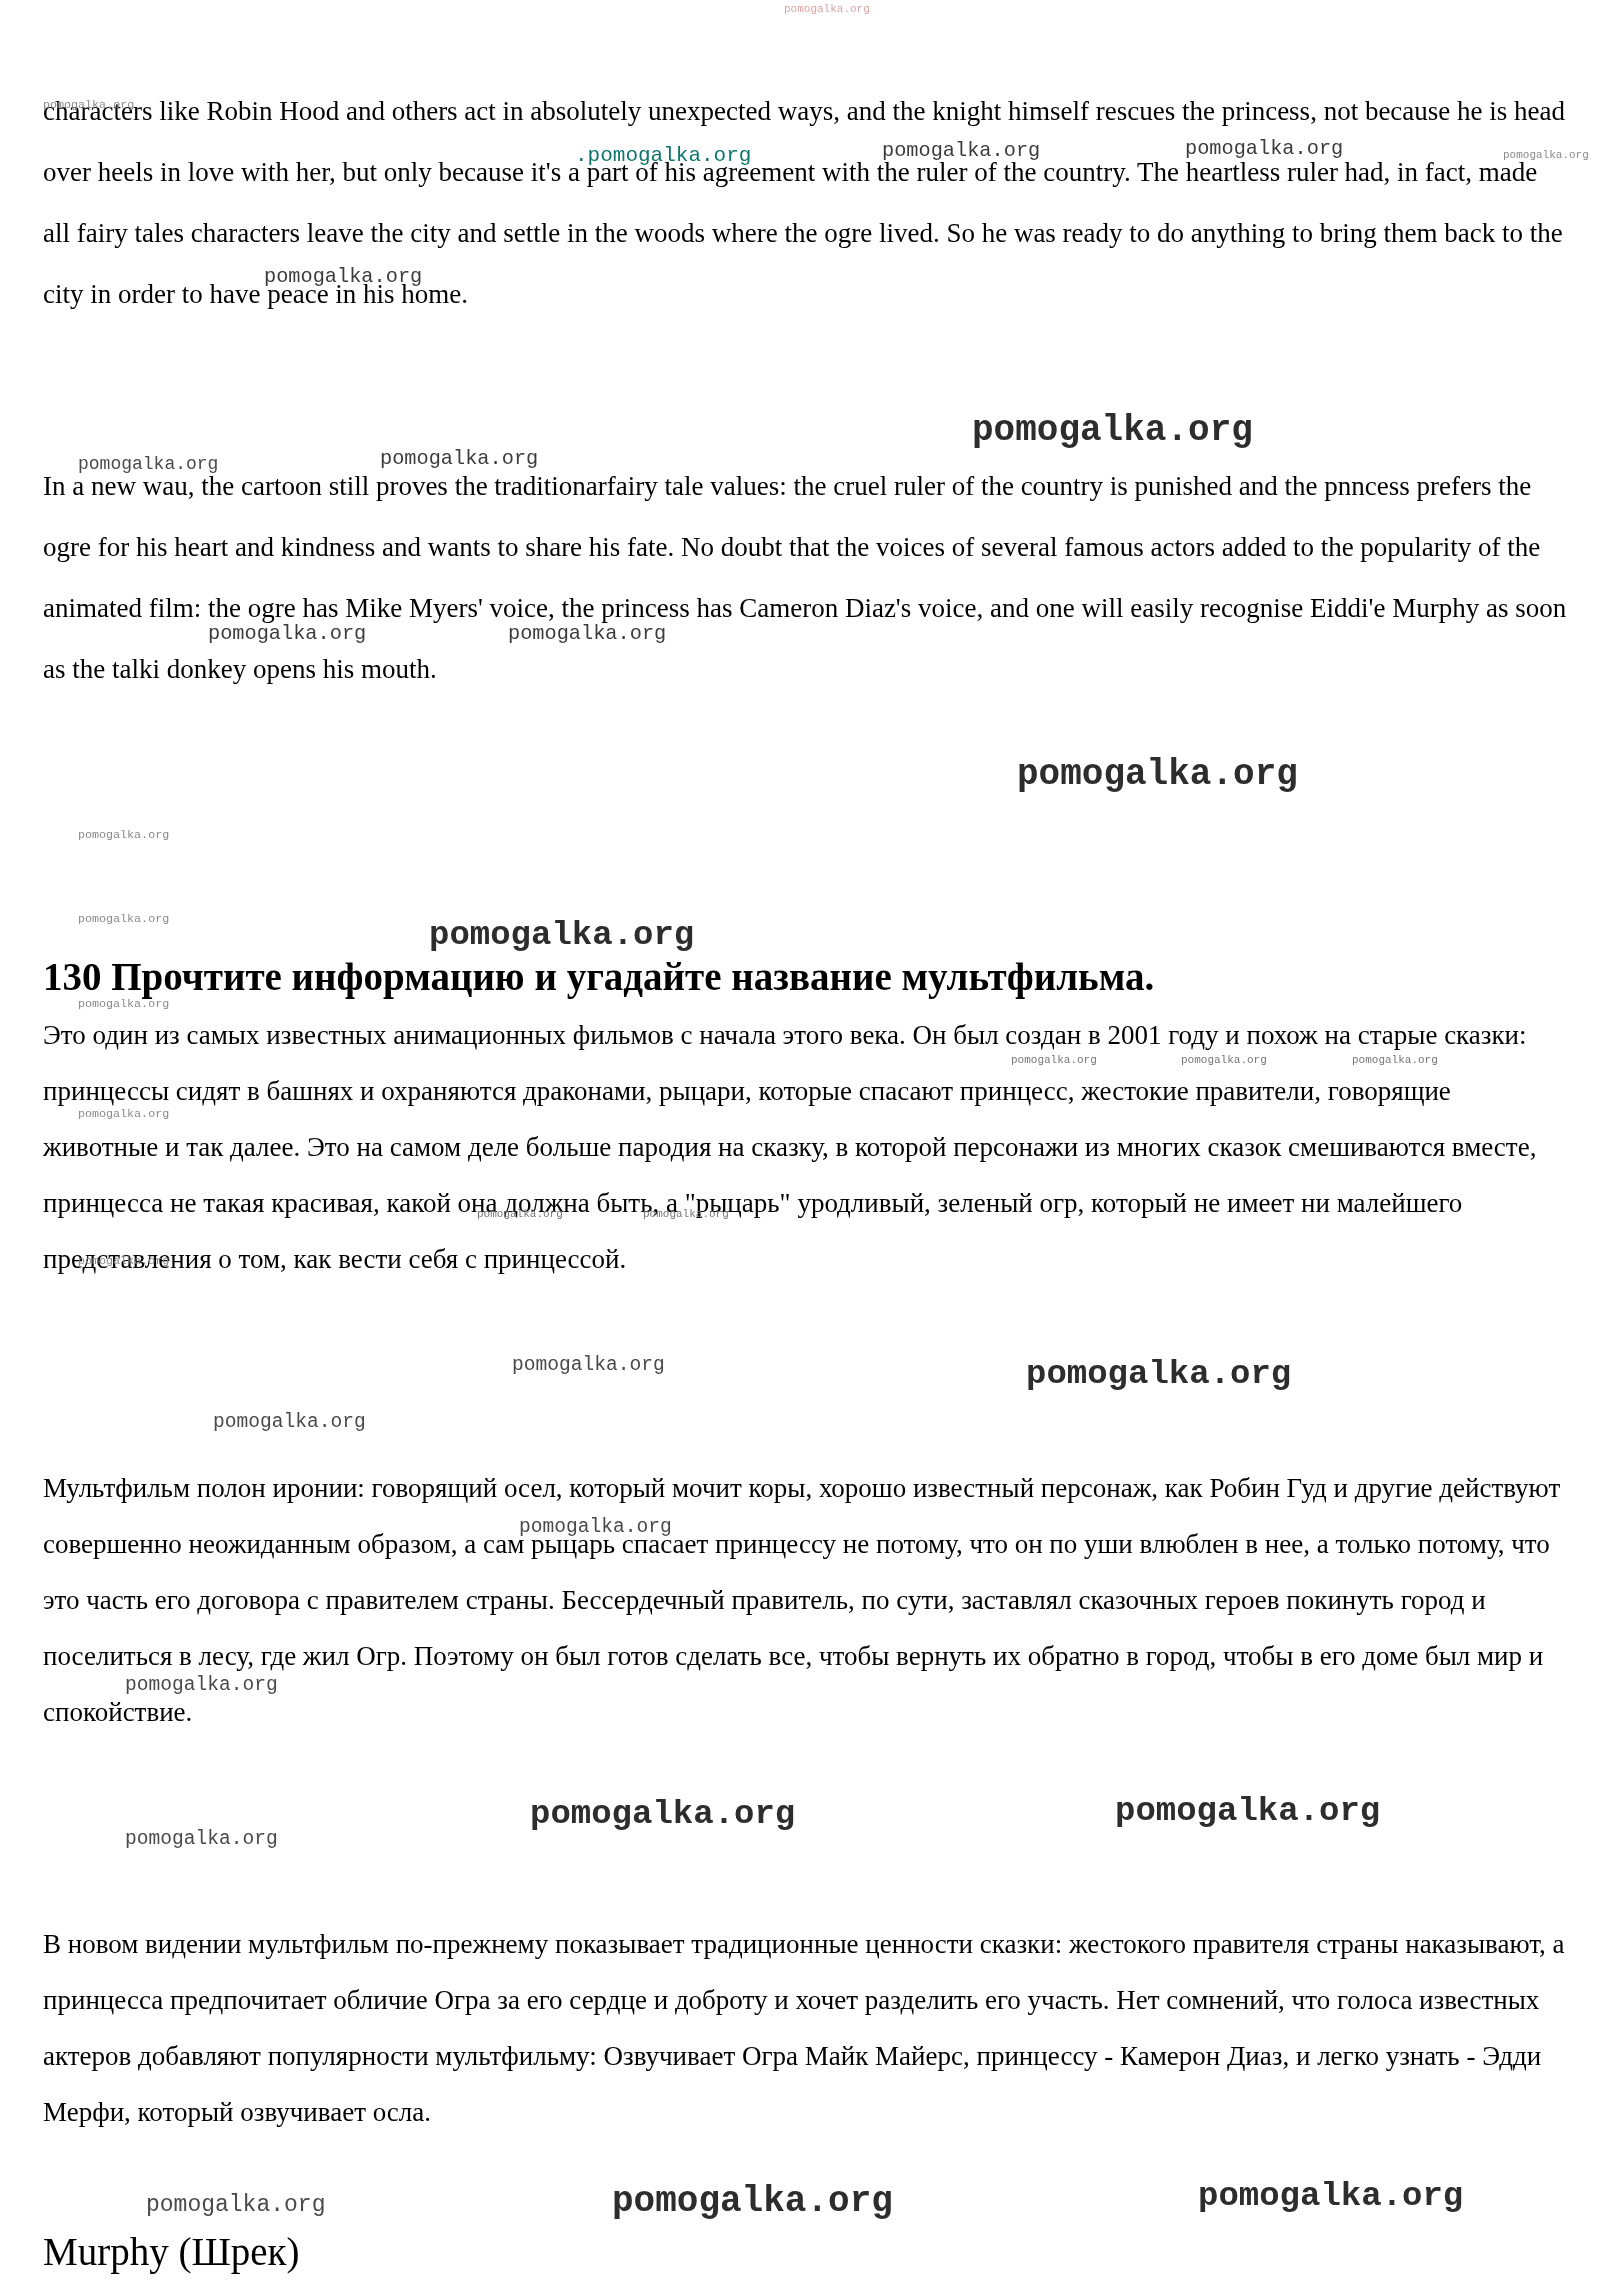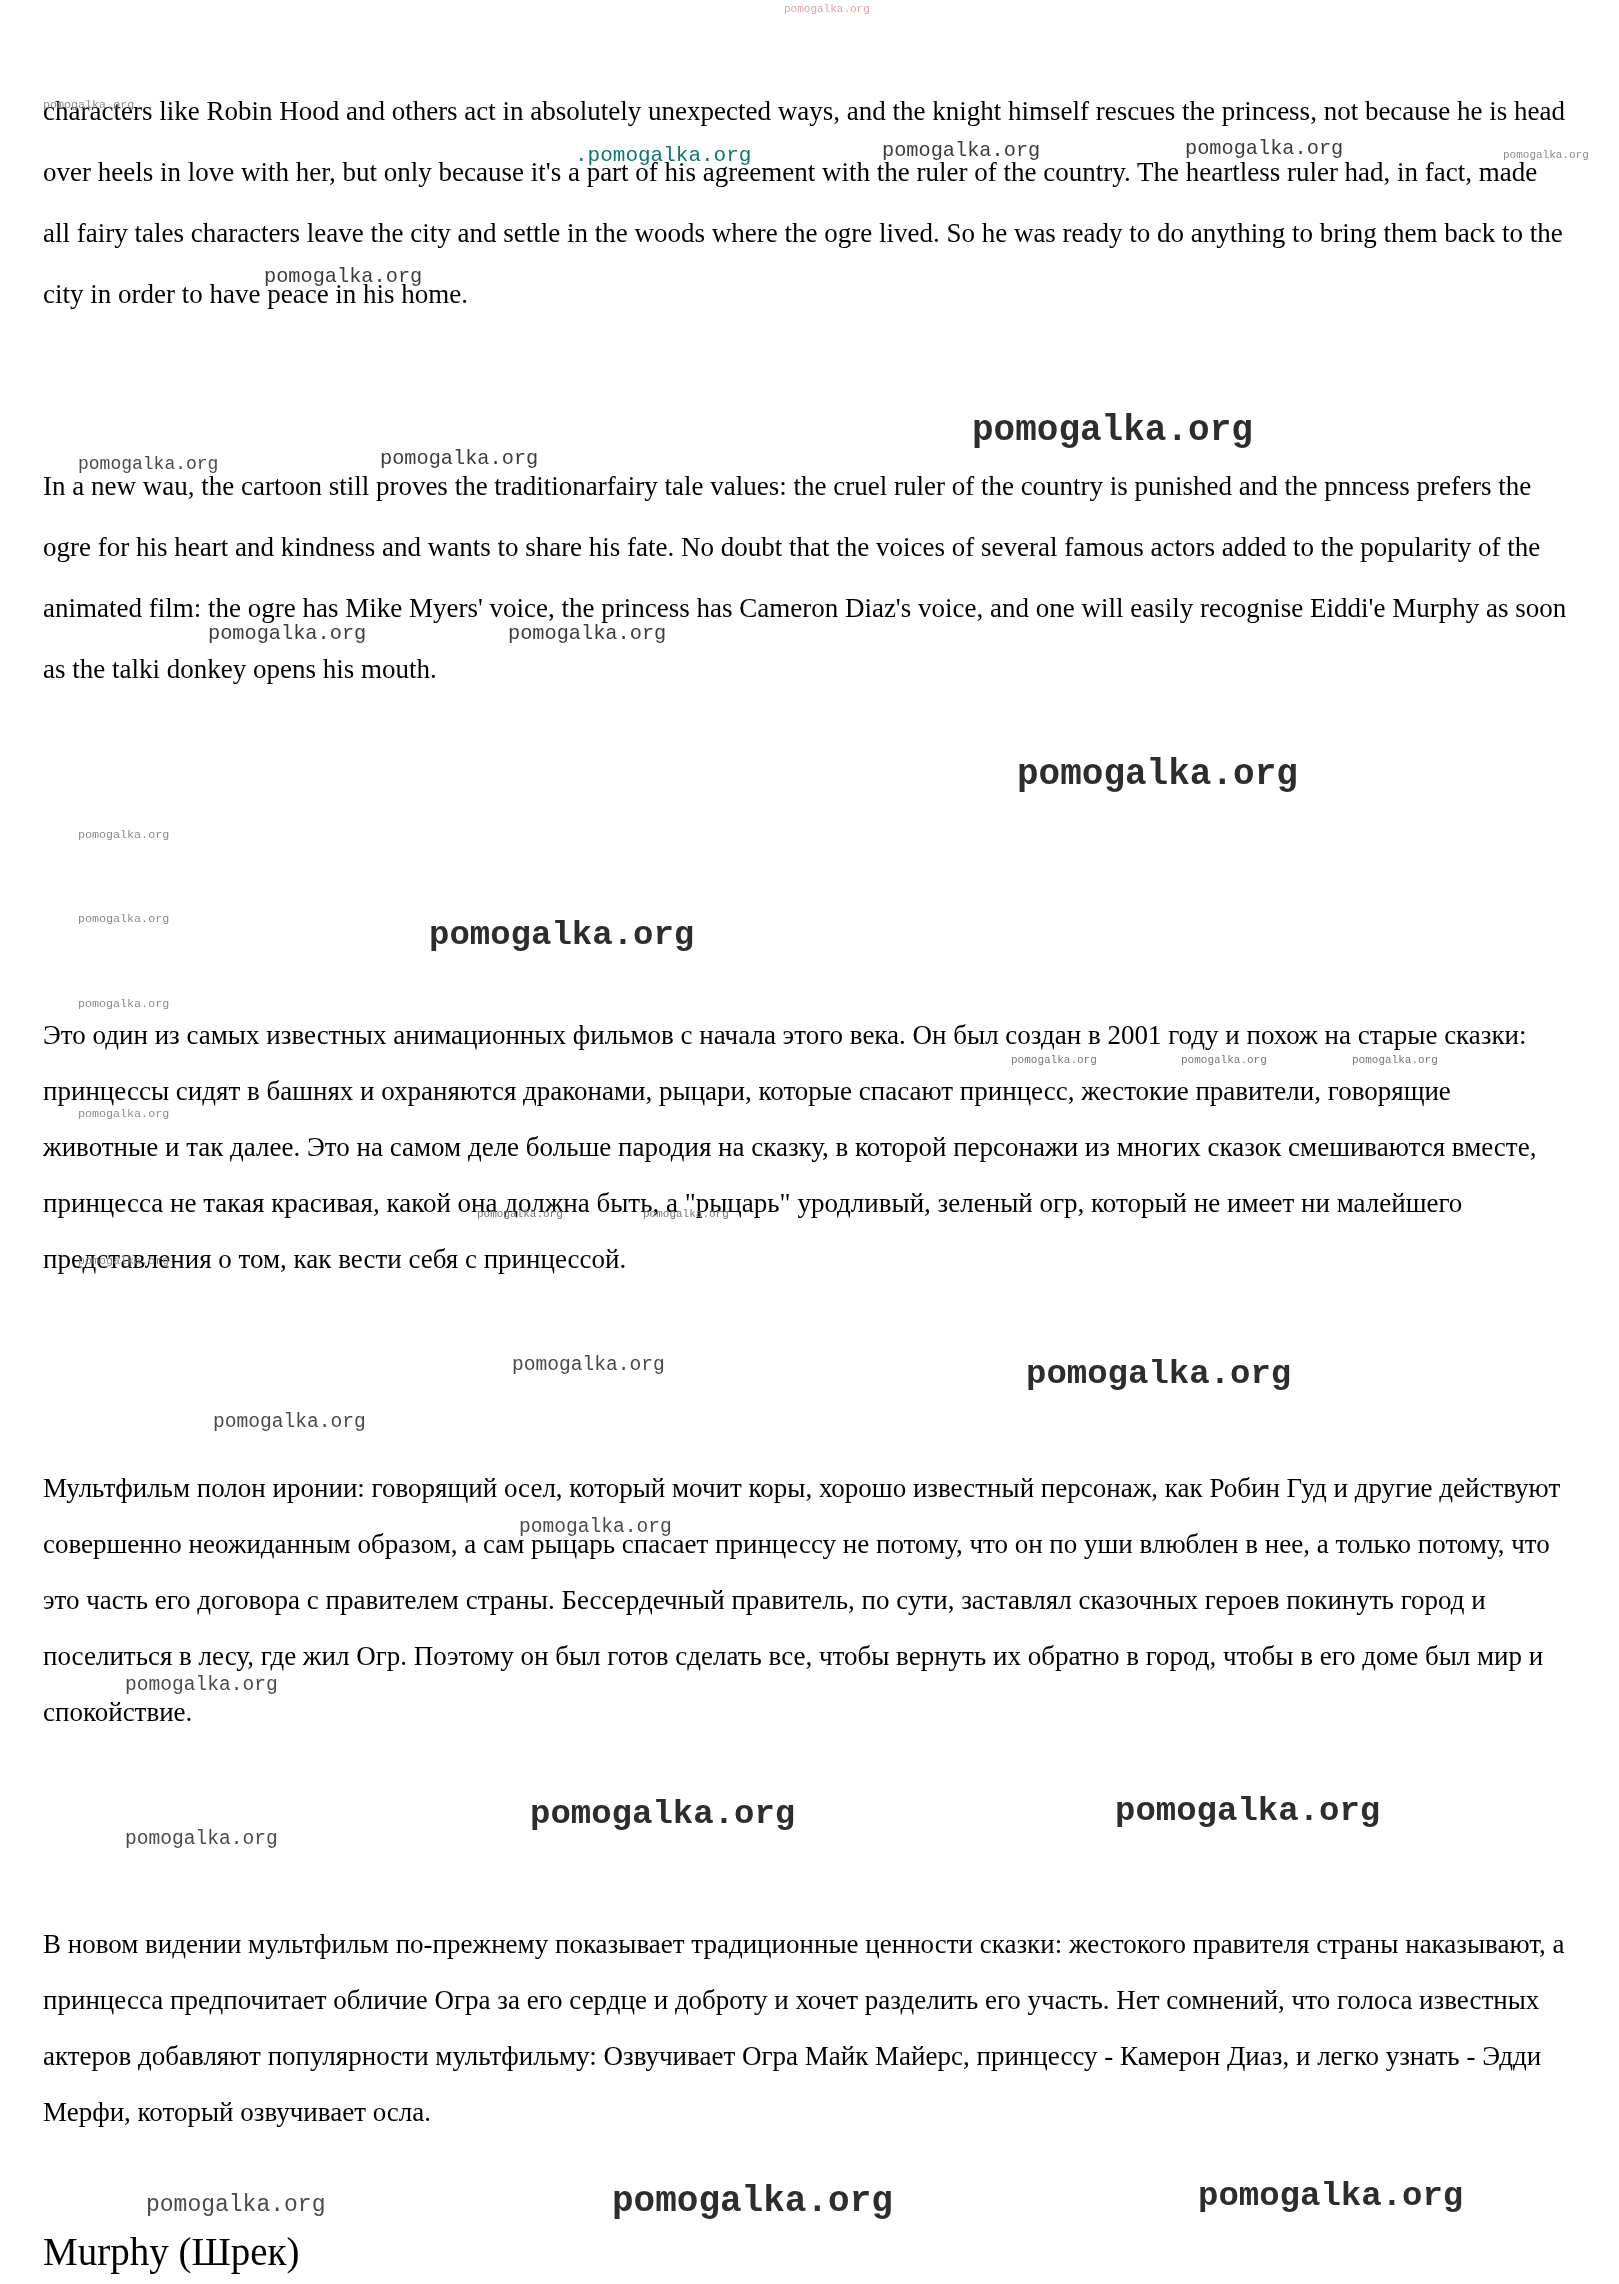--- a/index.html
+++ b/index.html
@@ -48,20 +48,21 @@
 </style>
 </head>
 <body>
 
 <div class="page">
 
   <p class="block en" style="top:81px">characters like Robin Hood and others act in absolutely unexpected ways, and the knight himself rescues the princess, not because he is head over heels in love with her, but only because it's a part of his agreement with the ruler of the country. The heartless ruler had, in fact, made all fairy tales characters leave the city and settle in the woods where the ogre lived. So he was ready to do anything to bring them back to the city in order to have peace in his home.</p>
 
   <p class="block en" style="top:456px">In a new wau, the cartoon still proves the traditionarfairy tale values: the cruel ruler of the country is punished and the pnncess prefers the ogre for his heart and kindness and wants to share his fate. No doubt that the voices of several famous actors added to the popularity of the animated film: the ogre has Mike Myers' voice, the princess has Cameron Diaz's voice, and one will easily recognise Eiddi'e Murphy as soon as the talki donkey opens his mouth.</p>
 
+  <h2 class="block heading" style="top:949px">130 Прочтите информацию и угадайте название мультфильма.</h2>
 
   <p class="block ru" style="top:1007px">Это один из самых известных анимационных фильмов с начала этого века. Он был создан в 2001 году и похож на старые сказки: принцессы сидят в башнях и охраняются драконами, рыцари, которые спасают принцесс, жестокие правители, говорящие животные и так далее. Это на самом деле больше пародия на сказку, в которой персонажи из многих сказок смешиваются вместе, принцесса не такая красивая, какой она должна быть, а "рыцарь" уродливый, зеленый огр, который не имеет ни малейшего представления о том, как вести себя с принцессой.</p>
 
   <p class="block ru" style="top:1460px">Мультфильм полон иронии: говорящий осел, который мочит коры, хорошо известный персонаж, как Робин Гуд и другие действуют совершенно неожиданным образом, а сам рыцарь спасает принцессу не потому, что он по уши влюблен в нее, а только потому, что это часть его договора с правителем страны. Бессердечный правитель, по сути, заставлял сказочных героев покинуть город и поселиться в лесу, где жил Огр. Поэтому он был готов сделать все, чтобы вернуть их обратно в город, чтобы в его доме был мир и спокойствие.</p>
 
   <p class="block ru" style="top:1916px">В новом видении мультфильм по-прежнему показывает традиционные ценности сказки: жестокого правителя страны наказывают, а принцесса предпочитает обличие Огра за его сердце и доброту и хочет разделить его участь. Нет сомнений, что голоса известных актеров добавляют популярности мультфильму: Озвучивает Огра Майк Майерс, принцессу - Камерон Диаз, и легко узнать - Эдди Мерфи, который озвучивает осла.</p>
 
   <p class="block answer" style="top:2228px">Murphy (Шрек)</p>
 
   <div class="wm-layer">

